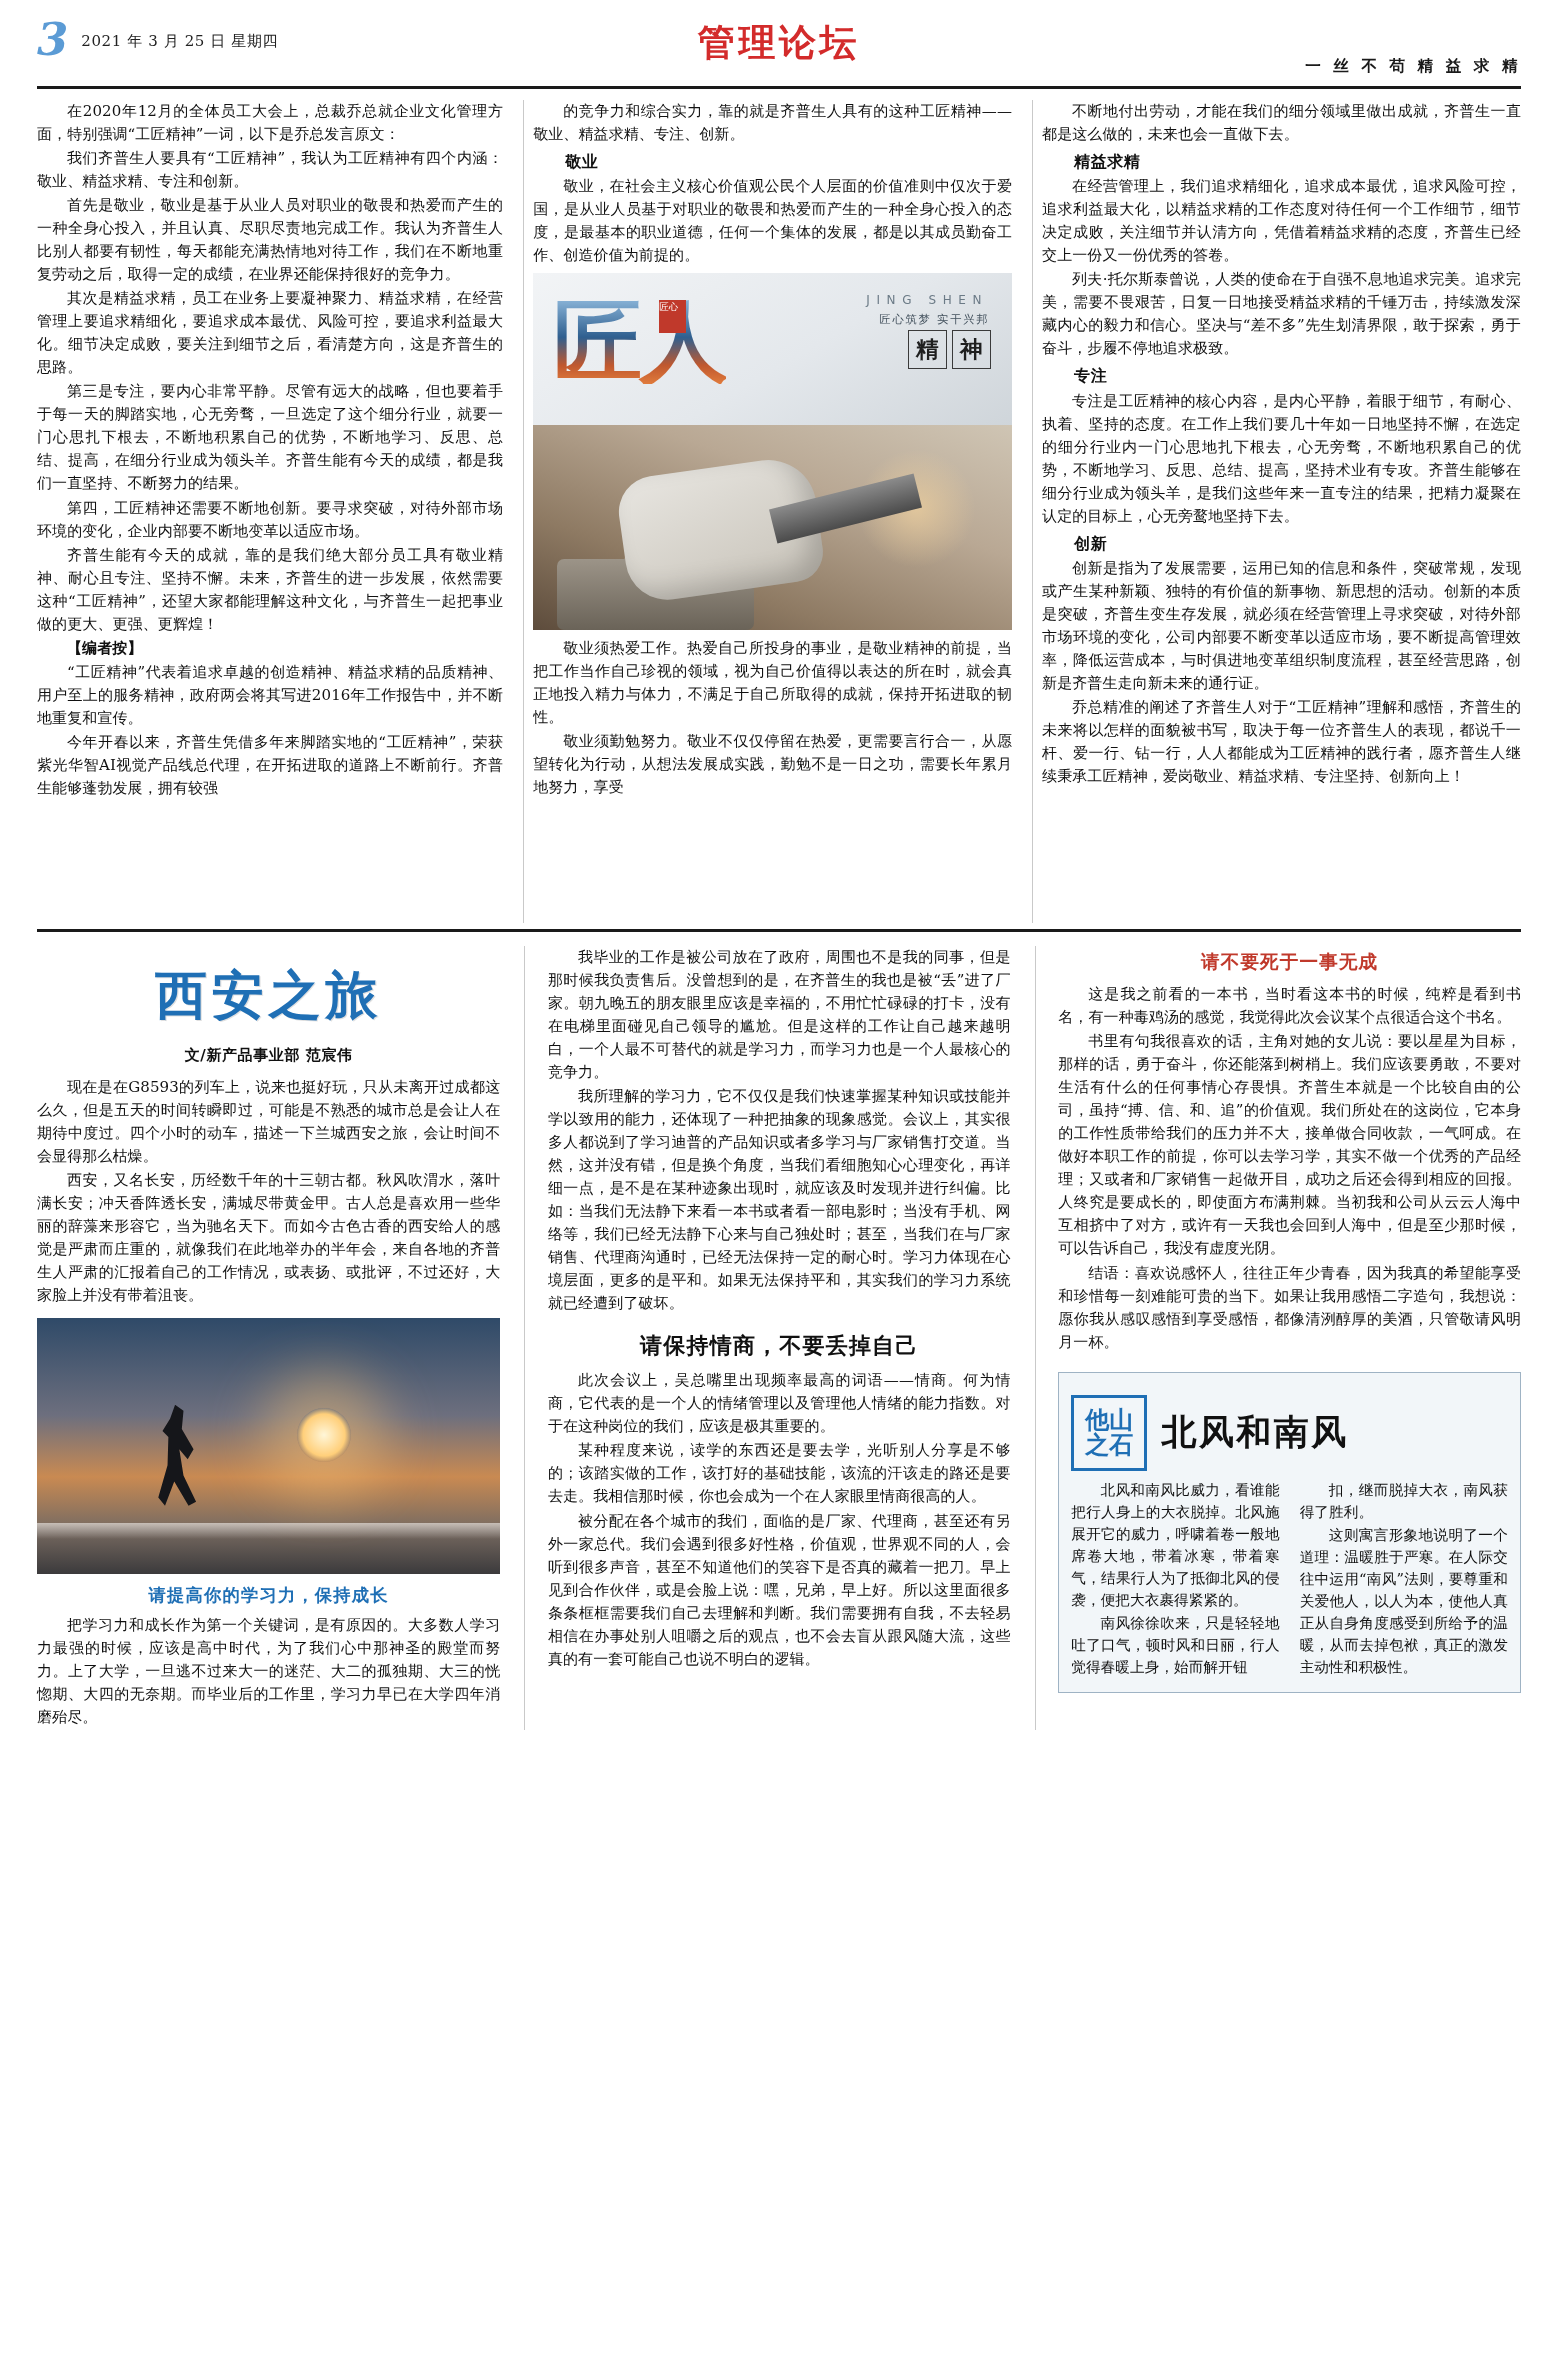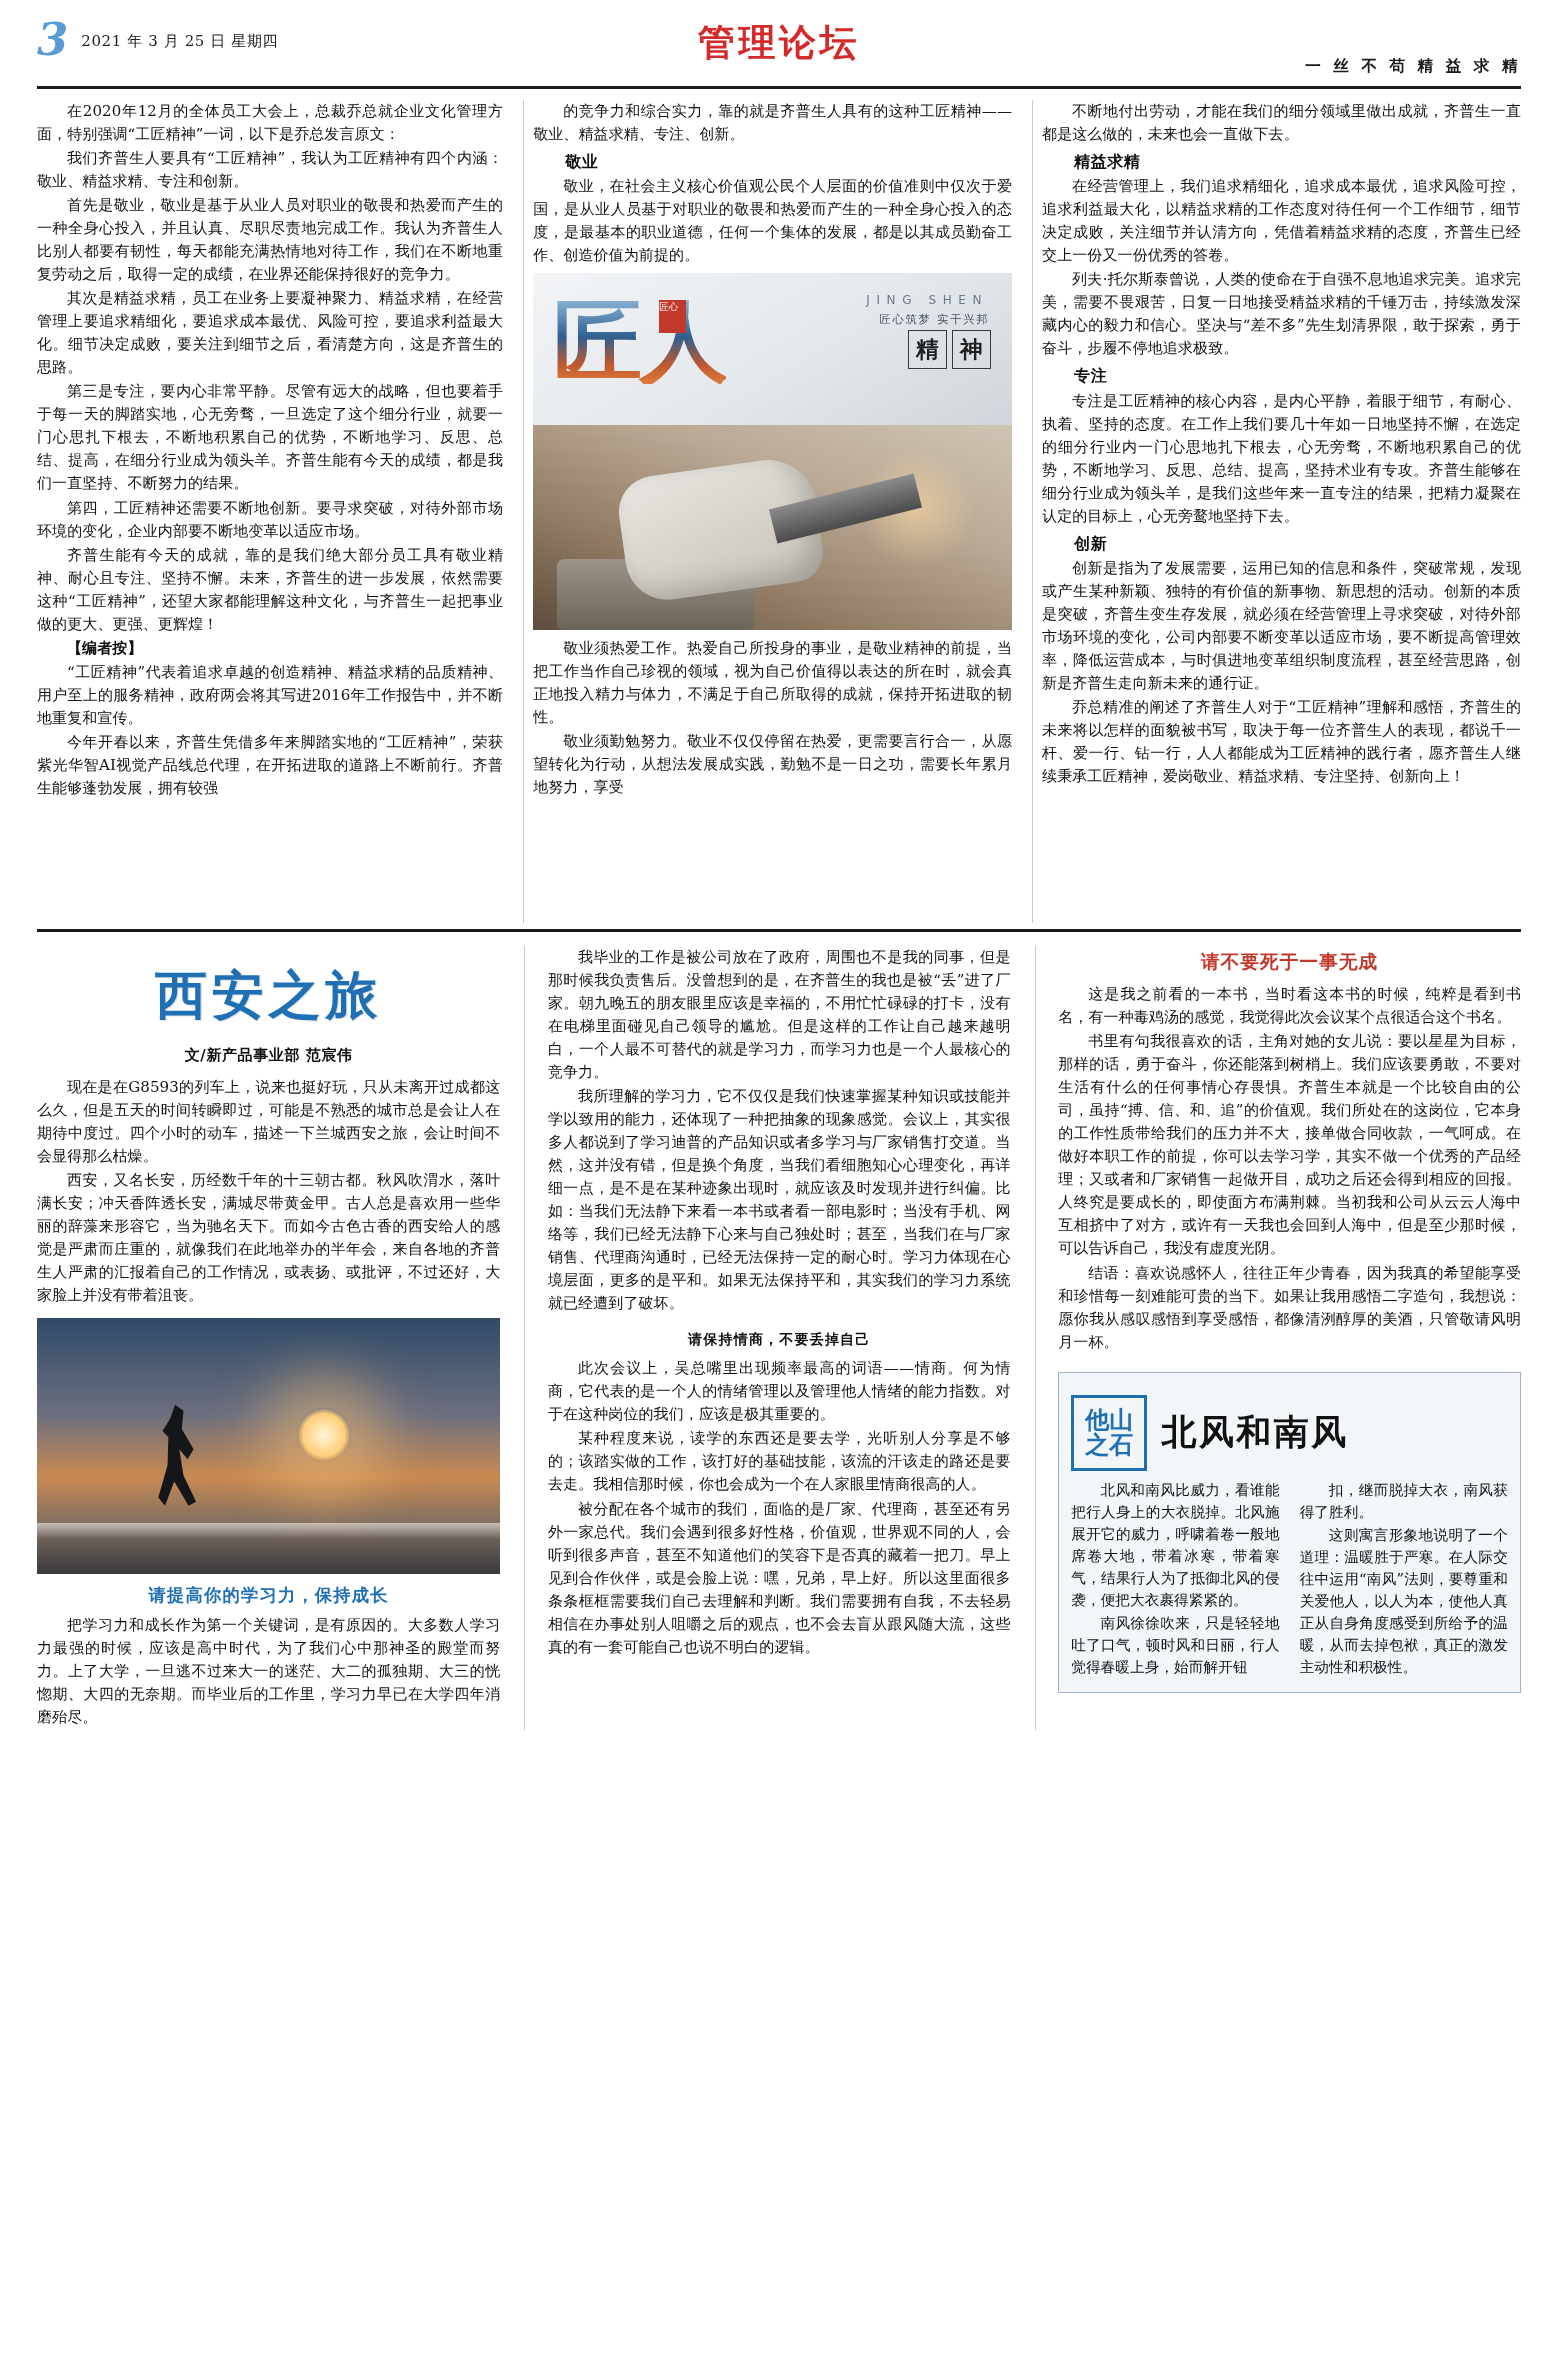--- a/index.html
+++ b/index.html
@@ -209,21 +209,21 @@
   }
   .photo-beach .surf {
     position:absolute; left:0; right:0; bottom: 35px; height: 15.5px;
     background: linear-gradient(180deg, rgba(255,255,255,0.55), rgba(255,255,255,0));
   }
   .cap-blue {
     text-align:center; color:#1f6fb5; font-weight:bold;
     font-size: 17.3px; letter-spacing: 1.2px; margin: 8.3px 0 7.1px 0;
   }
   .hl-center {
-    text-align:center; font-weight:bold; font-size: 14px;
+    text-align:center; font-weight:bold; font-size: 22px;
     letter-spacing: 1.2px; margin: 15.5px 0 8.3px 0;
   }
   .hl-right {
     text-align:center; font-weight:bold; font-size: 18.5px;
     color:#c0392b; letter-spacing: 1.2px; margin: 2.4px 0 9.5px 0;
   }
 
   
   .boxed {
     margin-top: 18px;

